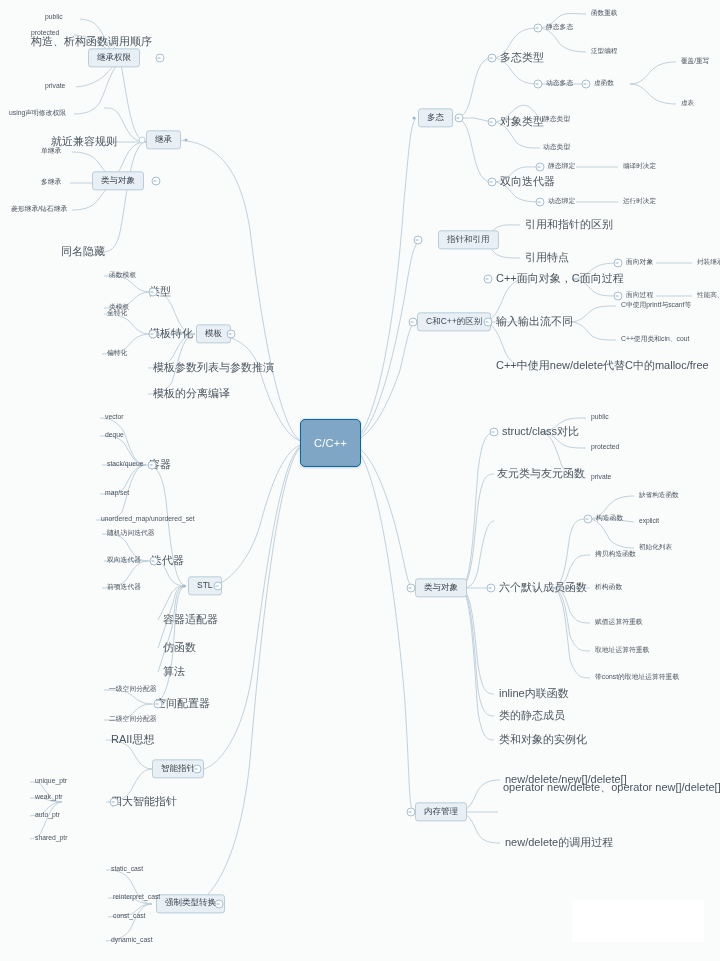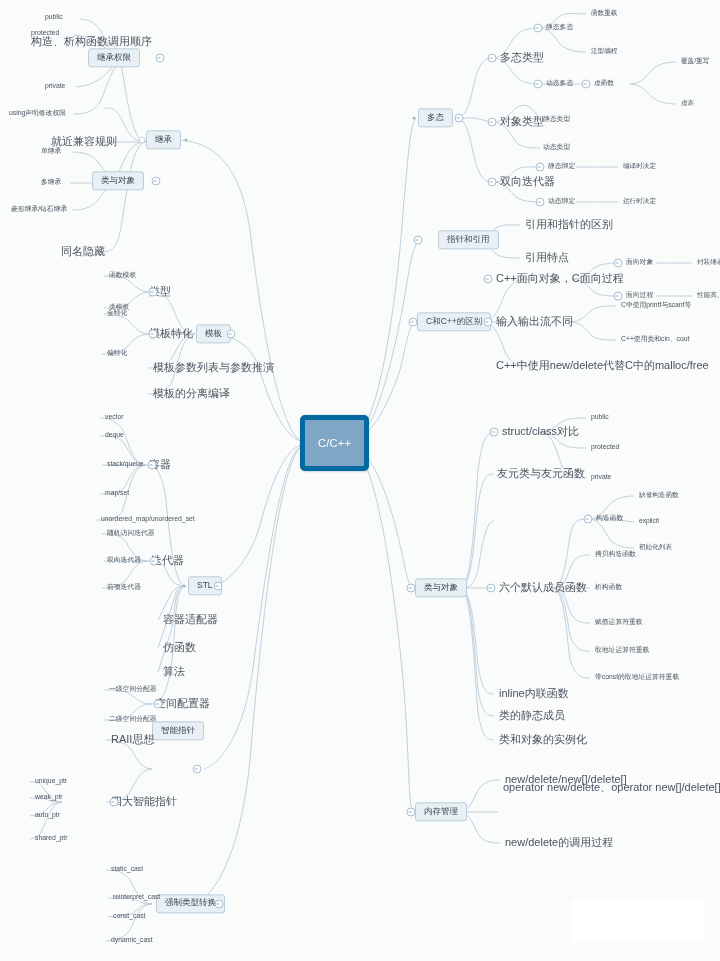--- a/index.html
+++ b/index.html
@@ -18,21 +18,21 @@
     position:absolute;
     box-sizing:border-box;
     white-space:nowrap;
     color:#3d4650;
     line-height:1.1;
     transform:translateY(-50%);
   }
   
   .root {
     background:#7fa6c4;
-    border:5px solid #0369a1;
+    border:1px solid #0369a1;
     border-radius:5px;
     color:#ffffff;
     font-size:11px;
     padding:17px 13px;
     letter-spacing:.3px;
     box-shadow:0 1px 2px rgba(90,120,145,.30);
   }
   
   .l1 {
     background:#e8f0f6;
@@ -392,21 +392,21 @@
 
   <div class="node leaf lvl2 left" style="left:160px; top:620px;">容器适配器</div>
   <div class="node leaf lvl2 left" style="left:160px; top:648px;">仿函数</div>
   <div class="node leaf lvl2 left" style="left:160px; top:672px;">算法</div>
 
   <div class="node leaf lvl2 left" style="left:152px; top:704px;">空间配置器</div>
   <div class="toggle" style="left:158px; top:704px;"></div>
   <div class="node leaf lvl3 left" style="left:106px; top:690px;">一级空间分配器</div>
   <div class="node leaf lvl3 left" style="left:106px; top:720px;">二级空间分配器</div>
 
-  <div class="node l1 left" style="left:152px; top:731px;">智能指针</div>
+  <div class="node l1 left" style="left:152px; top:769px;">智能指针</div>
   <div class="toggle" style="left:197px; top:769px;"></div>
   <div class="node leaf lvl2 left" style="left:108px; top:740px;">RAII思想</div>
   <div class="node leaf lvl2 left" style="left:108px; top:802px;">四大智能指针</div>
   <div class="toggle" style="left:114px; top:802px;"></div>
   <div class="node leaf lvl3 left" style="left:32px; top:782px;">unique_ptr</div>
   <div class="node leaf lvl3 left" style="left:32px; top:798px;">weak_ptr</div>
   <div class="node leaf lvl3 left" style="left:32px; top:816px;">auto_ptr</div>
   <div class="node leaf lvl3 left" style="left:32px; top:839px;">shared_ptr</div>
 
   <div class="node l1 left" style="left:156px; top:904px;font-family:Liberation Mono, monospace;">强制类型转换</div>

